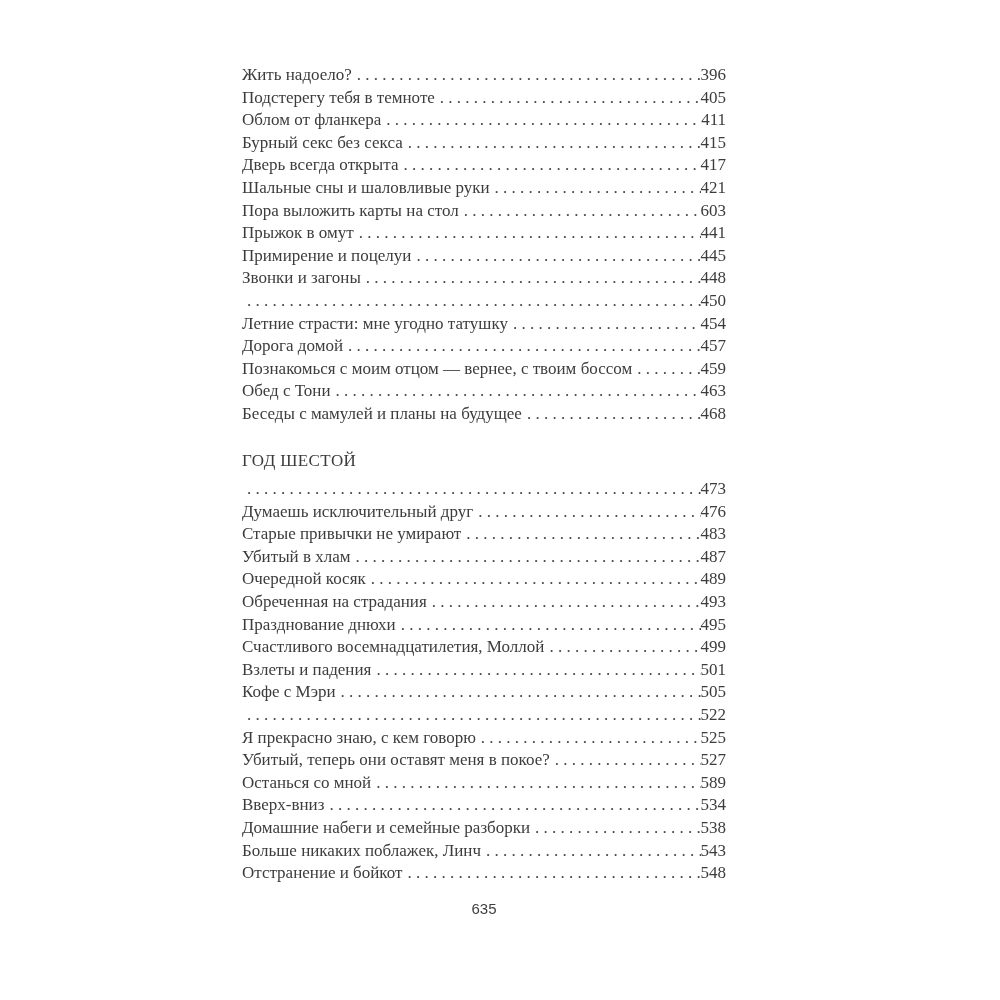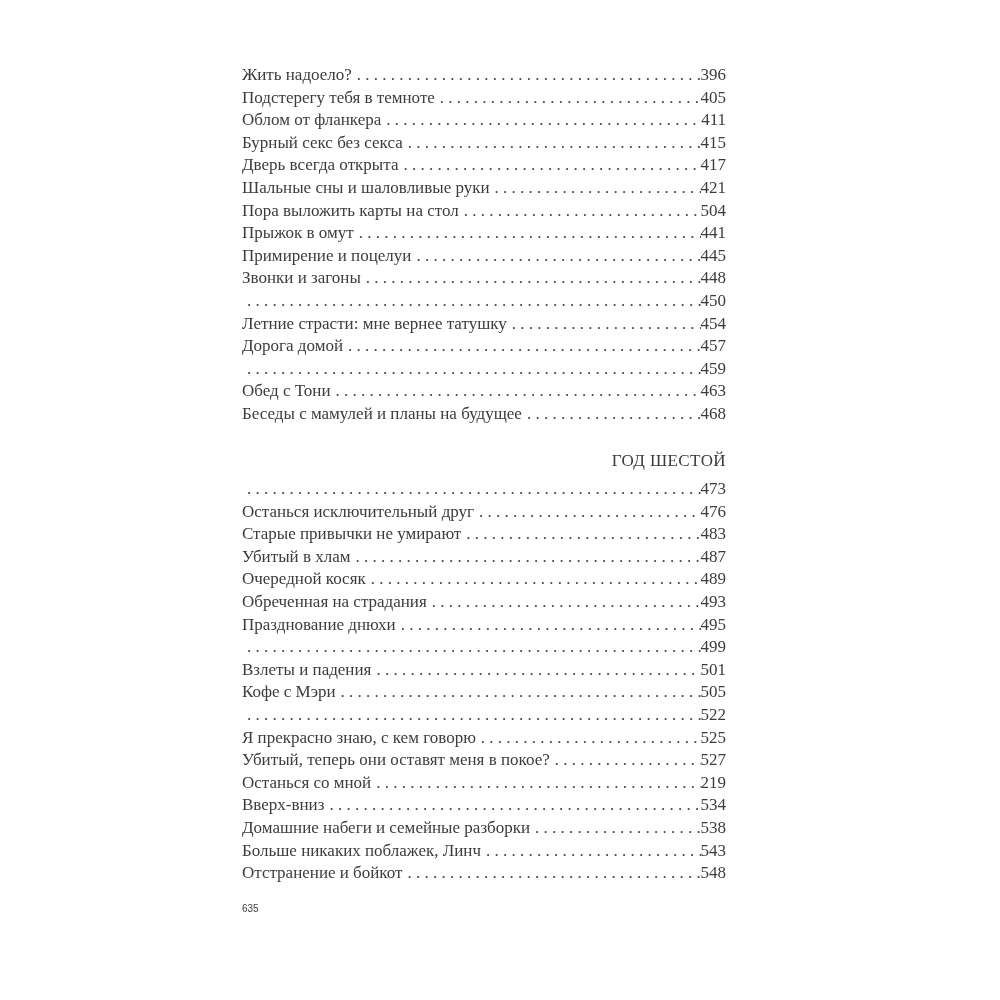--- a/index.html
+++ b/index.html
@@ -41,31 +41,31 @@
     white-space: nowrap;
     padding-left: 5px;
     padding-right: 3px;
     color: #464646;
   }
   .toc-row .num {
     flex: 0 0 auto;
     text-align: right;
   }
   .section-header {
-    text-align: right;
+    text-align: left;
     margin-top: 24px;
     margin-bottom: 6px;
     letter-spacing: 0.4px;
     height: 22.6px;
   }
   .footer {
     margin-top: 13px;
-    text-align: left;
+    text-align: center;
     font-family: "Liberation Sans", "DejaVu Sans", sans-serif;
-    font-size: 10px;
+    font-size: 15px;
     color: #3f3f3f;
   }
 </style>
 </head>
 <body>
 
 <div class="page">
   <div class="content">
     <div>
         <div class="toc-row">
@@ -94,21 +94,21 @@
           <span class="num">417</span>
         </div>
         <div class="toc-row">
           <span class="title">Шальные сны и шаловливые руки</span>
           <span class="leader">. . . . . . . . . . . . . . . . . . . . . . . . . . . . . . . . . . . . . . . . . . . . . . . . . . . . . . . . . . . . . . . . . . . . . . . . . . . . . . . . . . . . . . . . . . . . . . . . . . . . . . . . . . . . . . . . . . . . . . . . </span>
           <span class="num">421</span>
         </div>
         <div class="toc-row">
           <span class="title">Пора выложить карты на стол</span>
           <span class="leader">. . . . . . . . . . . . . . . . . . . . . . . . . . . . . . . . . . . . . . . . . . . . . . . . . . . . . . . . . . . . . . . . . . . . . . . . . . . . . . . . . . . . . . . . . . . . . . . . . . . . . . . . . . . . . . . . . . . . . . . . </span>
-          <span class="num">504</span>
+          <span class="num">603</span>
         </div>
         <div class="toc-row">
           <span class="title">Прыжок в омут</span>
           <span class="leader">. . . . . . . . . . . . . . . . . . . . . . . . . . . . . . . . . . . . . . . . . . . . . . . . . . . . . . . . . . . . . . . . . . . . . . . . . . . . . . . . . . . . . . . . . . . . . . . . . . . . . . . . . . . . . . . . . . . . . . . . </span>
           <span class="num">441</span>
         </div>
         <div class="toc-row">
           <span class="title">Примирение и поцелуи</span>
           <span class="leader">. . . . . . . . . . . . . . . . . . . . . . . . . . . . . . . . . . . . . . . . . . . . . . . . . . . . . . . . . . . . . . . . . . . . . . . . . . . . . . . . . . . . . . . . . . . . . . . . . . . . . . . . . . . . . . . . . . . . . . . . </span>
           <span class="num">445</span>
@@ -116,50 +116,51 @@
         <div class="toc-row">
           <span class="title">Звонки и загоны</span>
           <span class="leader">. . . . . . . . . . . . . . . . . . . . . . . . . . . . . . . . . . . . . . . . . . . . . . . . . . . . . . . . . . . . . . . . . . . . . . . . . . . . . . . . . . . . . . . . . . . . . . . . . . . . . . . . . . . . . . . . . . . . . . . . </span>
           <span class="num">448</span>
         </div>
         <div class="toc-row">
           <span class="leader">. . . . . . . . . . . . . . . . . . . . . . . . . . . . . . . . . . . . . . . . . . . . . . . . . . . . . . . . . . . . . . . . . . . . . . . . . . . . . . . . . . . . . . . . . . . . . . . . . . . . . . . . . . . . . . . . . . . . . . . . </span>
           <span class="num">450</span>
         </div>
         <div class="toc-row">
-          <span class="title">Летние страсти: мне вернее татушку</span>
+          <span class="title">Летние страсти: мне угодно татушку</span>
           <span class="leader">. . . . . . . . . . . . . . . . . . . . . . . . . . . . . . . . . . . . . . . . . . . . . . . . . . . . . . . . . . . . . . . . . . . . . . . . . . . . . . . . . . . . . . . . . . . . . . . . . . . . . . . . . . . . . . . . . . . . . . . . </span>
           <span class="num">454</span>
         </div>
         <div class="toc-row">
           <span class="title">Дорога домой</span>
           <span class="leader">. . . . . . . . . . . . . . . . . . . . . . . . . . . . . . . . . . . . . . . . . . . . . . . . . . . . . . . . . . . . . . . . . . . . . . . . . . . . . . . . . . . . . . . . . . . . . . . . . . . . . . . . . . . . . . . . . . . . . . . . </span>
           <span class="num">457</span>
         </div>
         <div class="toc-row">
+          <span class="title">Познакомься с моим отцом — вернее, с твоим боссом</span>
           <span class="leader">. . . . . . . . . . . . . . . . . . . . . . . . . . . . . . . . . . . . . . . . . . . . . . . . . . . . . . . . . . . . . . . . . . . . . . . . . . . . . . . . . . . . . . . . . . . . . . . . . . . . . . . . . . . . . . . . . . . . . . . . </span>
           <span class="num">459</span>
         </div>
         <div class="toc-row">
           <span class="title">Обед с Тони</span>
           <span class="leader">. . . . . . . . . . . . . . . . . . . . . . . . . . . . . . . . . . . . . . . . . . . . . . . . . . . . . . . . . . . . . . . . . . . . . . . . . . . . . . . . . . . . . . . . . . . . . . . . . . . . . . . . . . . . . . . . . . . . . . . . </span>
           <span class="num">463</span>
         </div>
         <div class="toc-row">
           <span class="title">Беседы с мамулей и планы на будущее</span>
           <span class="leader">. . . . . . . . . . . . . . . . . . . . . . . . . . . . . . . . . . . . . . . . . . . . . . . . . . . . . . . . . . . . . . . . . . . . . . . . . . . . . . . . . . . . . . . . . . . . . . . . . . . . . . . . . . . . . . . . . . . . . . . . </span>
           <span class="num">468</span>
         </div>
         <div class="section-header">ГОД ШЕСТОЙ</div>
         <div class="toc-row">
           <span class="leader">. . . . . . . . . . . . . . . . . . . . . . . . . . . . . . . . . . . . . . . . . . . . . . . . . . . . . . . . . . . . . . . . . . . . . . . . . . . . . . . . . . . . . . . . . . . . . . . . . . . . . . . . . . . . . . . . . . . . . . . . </span>
           <span class="num">473</span>
         </div>
         <div class="toc-row">
-          <span class="title">Останься исключительный друг</span>
+          <span class="title">Думаешь исключительный друг</span>
           <span class="leader">. . . . . . . . . . . . . . . . . . . . . . . . . . . . . . . . . . . . . . . . . . . . . . . . . . . . . . . . . . . . . . . . . . . . . . . . . . . . . . . . . . . . . . . . . . . . . . . . . . . . . . . . . . . . . . . . . . . . . . . . </span>
           <span class="num">476</span>
         </div>
         <div class="toc-row">
           <span class="title">Старые привычки не умирают</span>
           <span class="leader">. . . . . . . . . . . . . . . . . . . . . . . . . . . . . . . . . . . . . . . . . . . . . . . . . . . . . . . . . . . . . . . . . . . . . . . . . . . . . . . . . . . . . . . . . . . . . . . . . . . . . . . . . . . . . . . . . . . . . . . . </span>
           <span class="num">483</span>
         </div>
         <div class="toc-row">
           <span class="title">Убитый в хлам</span>
@@ -175,20 +176,21 @@
           <span class="title">Обреченная на страдания</span>
           <span class="leader">. . . . . . . . . . . . . . . . . . . . . . . . . . . . . . . . . . . . . . . . . . . . . . . . . . . . . . . . . . . . . . . . . . . . . . . . . . . . . . . . . . . . . . . . . . . . . . . . . . . . . . . . . . . . . . . . . . . . . . . . </span>
           <span class="num">493</span>
         </div>
         <div class="toc-row">
           <span class="title">Празднование днюхи</span>
           <span class="leader">. . . . . . . . . . . . . . . . . . . . . . . . . . . . . . . . . . . . . . . . . . . . . . . . . . . . . . . . . . . . . . . . . . . . . . . . . . . . . . . . . . . . . . . . . . . . . . . . . . . . . . . . . . . . . . . . . . . . . . . . </span>
           <span class="num">495</span>
         </div>
         <div class="toc-row">
+          <span class="title">Счастливого восемнадцатилетия, Моллой</span>
           <span class="leader">. . . . . . . . . . . . . . . . . . . . . . . . . . . . . . . . . . . . . . . . . . . . . . . . . . . . . . . . . . . . . . . . . . . . . . . . . . . . . . . . . . . . . . . . . . . . . . . . . . . . . . . . . . . . . . . . . . . . . . . . </span>
           <span class="num">499</span>
         </div>
         <div class="toc-row">
           <span class="title">Взлеты и падения</span>
           <span class="leader">. . . . . . . . . . . . . . . . . . . . . . . . . . . . . . . . . . . . . . . . . . . . . . . . . . . . . . . . . . . . . . . . . . . . . . . . . . . . . . . . . . . . . . . . . . . . . . . . . . . . . . . . . . . . . . . . . . . . . . . . </span>
           <span class="num">501</span>
         </div>
         <div class="toc-row">
           <span class="title">Кофе с Мэри</span>
@@ -205,21 +207,21 @@
           <span class="num">525</span>
         </div>
         <div class="toc-row">
           <span class="title">Убитый, теперь они оставят меня в покое?</span>
           <span class="leader">. . . . . . . . . . . . . . . . . . . . . . . . . . . . . . . . . . . . . . . . . . . . . . . . . . . . . . . . . . . . . . . . . . . . . . . . . . . . . . . . . . . . . . . . . . . . . . . . . . . . . . . . . . . . . . . . . . . . . . . . </span>
           <span class="num">527</span>
         </div>
         <div class="toc-row">
           <span class="title">Останься со мной</span>
           <span class="leader">. . . . . . . . . . . . . . . . . . . . . . . . . . . . . . . . . . . . . . . . . . . . . . . . . . . . . . . . . . . . . . . . . . . . . . . . . . . . . . . . . . . . . . . . . . . . . . . . . . . . . . . . . . . . . . . . . . . . . . . . </span>
-          <span class="num">219</span>
+          <span class="num">589</span>
         </div>
         <div class="toc-row">
           <span class="title">Вверх-вниз</span>
           <span class="leader">. . . . . . . . . . . . . . . . . . . . . . . . . . . . . . . . . . . . . . . . . . . . . . . . . . . . . . . . . . . . . . . . . . . . . . . . . . . . . . . . . . . . . . . . . . . . . . . . . . . . . . . . . . . . . . . . . . . . . . . . </span>
           <span class="num">534</span>
         </div>
         <div class="toc-row">
           <span class="title">Домашние набеги и семейные разборки</span>
           <span class="leader">. . . . . . . . . . . . . . . . . . . . . . . . . . . . . . . . . . . . . . . . . . . . . . . . . . . . . . . . . . . . . . . . . . . . . . . . . . . . . . . . . . . . . . . . . . . . . . . . . . . . . . . . . . . . . . . . . . . . . . . . </span>
           <span class="num">538</span>

